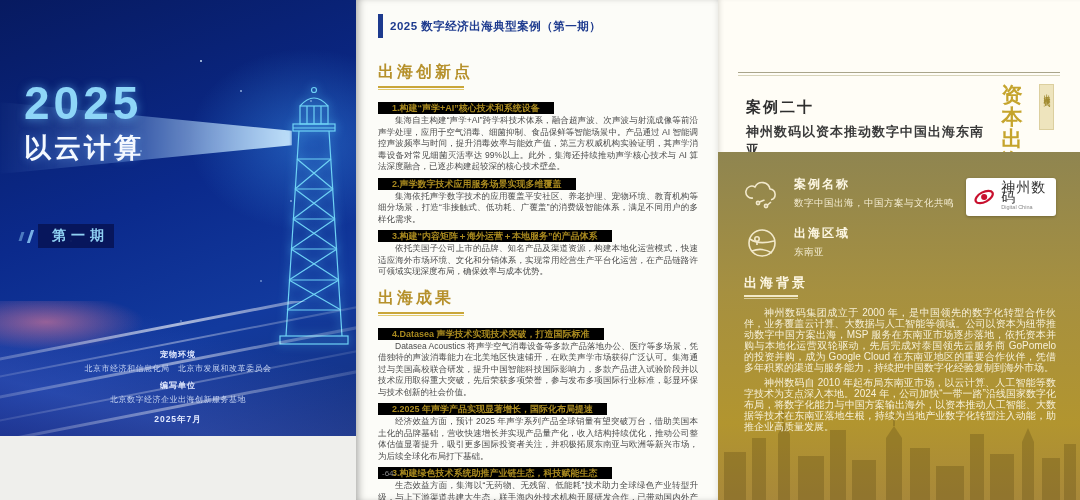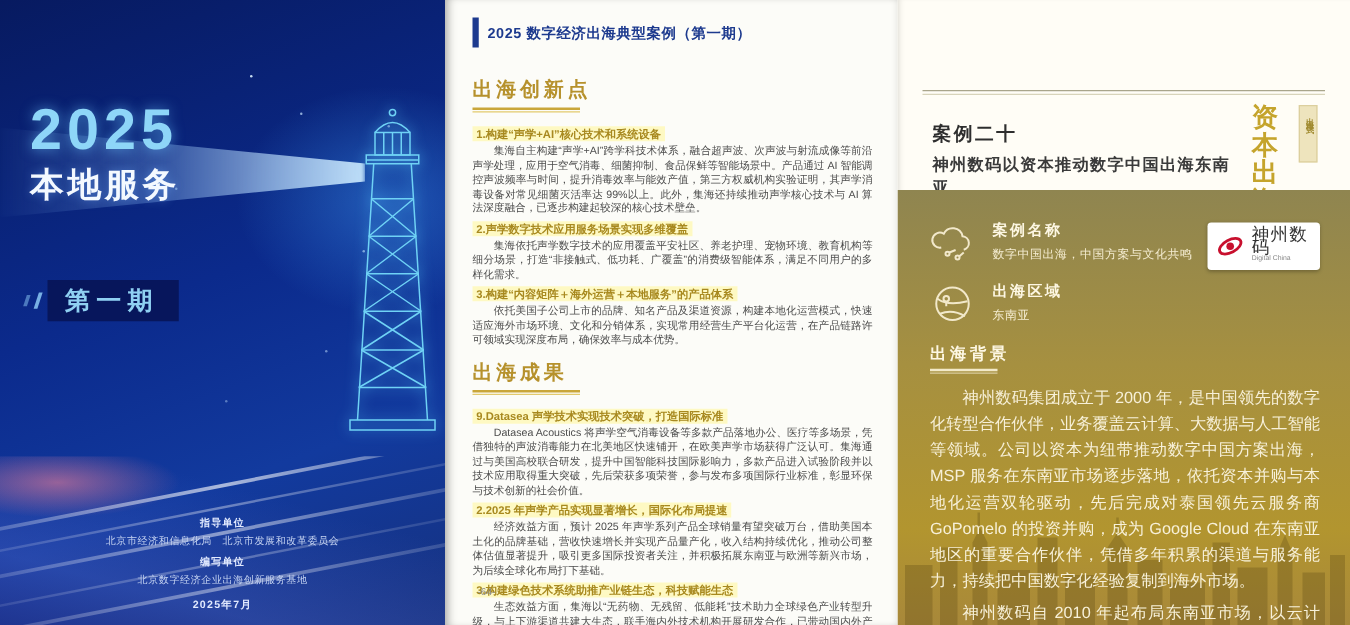--- a/index.html
+++ b/index.html
@@ -1,20 +1,20 @@
 <!DOCTYPE html>
 <html><head>
 <meta charset="utf-8">
 <style>
   * { margin:0; padding:0; box-sizing:border-box; }
   html,body { width:1080px; height:500px; background:#2b2b2b; font-family:"Liberation Sans","DejaVu Sans",sans-serif; }
   .stage { position:relative; width:1080px; height:500px; overflow:hidden; background:#efefec; }
 
   
-  .cover { position:absolute; left:0; top:0; width:356px; height:500px; overflow:hidden;
+  .cover { position:absolute; left:0; top:0; width:356px; height:436px; overflow:hidden;
     background:linear-gradient(160deg,#071a60 0%,#0b2a8c 45%,#123a9e 72%,#16317e 100%);text-decoration:underline; }
   .cover-glow { position:absolute; inset:0;
     background:radial-gradient(ellipse 180px 140px at 86% 32%, rgba(70,170,255,.38), transparent 65%); }
   .stars { position:absolute; width:2px; height:2px; border-radius:50%; background:rgba(220,240,255,.9); left:200px; top:60px;
     box-shadow:40px 30px 0 rgba(200,230,255,.7), -60px 90px 0 rgba(200,230,255,.5), 90px 140px 0 rgba(200,230,255,.6),
       -130px 180px 0 rgba(200,230,255,.45), 60px 220px 0 rgba(200,230,255,.5), -20px 260px 0 rgba(200,230,255,.4), 110px 40px 0 rgba(200,230,255,.55); }
   .beam { position:absolute; left:0; top:102px; width:292px; height:72px;
     background:linear-gradient(to left, rgba(205,235,255,.92), rgba(150,200,255,.30) 55%, rgba(150,200,255,.02));
     clip-path:polygon(100% 40%, 100% 60%, 0 100%, 0 0); filter:blur(1.5px); }
   .lighthouse { position:absolute; right:-6px; top:84px; filter:drop-shadow(0 0 5px rgba(90,205,255,.85)); }
@@ -26,38 +26,38 @@
   .w4{top:84px;opacity:.4;height:2px;} .w5{top:104px;opacity:.55;}
   .wave-pink { position:absolute; left:-20px; top:0; width:220px; height:70px;
     background:radial-gradient(ellipse 140px 40px at 30% 30%, rgba(255,130,150,.55), transparent 70%); }
   .cover-year { position:absolute; left:24px; top:76px; font-size:46px; font-weight:800; color:#8ed6f8;
     letter-spacing:4px; text-shadow:0 0 10px rgba(110,200,255,.6); }
   .cover-title { position:absolute; left:24px; top:130px; font-size:27px; font-weight:800; color:#f4f9ff;
     letter-spacing:3px; line-height:36px; text-shadow:0 0 8px rgba(120,180,255,.45); }
   .badge-row { position:absolute; left:20px; top:224px; display:flex; align-items:center; gap:6px; }
   .tick { width:3px; height:13px; background:rgba(140,200,245,.85); transform:skewX(-18deg); }
   .tick.small { height:9px; opacity:.6; }
-  .issue-badge { background:rgba(7,20,86,.9); color:#8fd0f2; font-size:20px; font-weight:700;
-    letter-spacing:5px; padding:3px 16px 3px 14px; }
+  .issue-badge { background:rgba(7,20,86,.9); color:#8fd0f2; font-size:14px; font-weight:700;
+    letter-spacing:5px; padding:3px 5px 3px 14px; }
   .cover-footer { position:absolute; left:0; bottom:10px; width:100%; text-align:center; color:#d6e1fa; }
   .f-label { font-size:8px; font-weight:700; color:#e2eaff; margin-top:6px; letter-spacing:1px; }
   .f-org  { font-size:8px; color:#c6d4f2; margin-top:3px; letter-spacing:.5px; }
   .f-date { font-size:8.5px; font-weight:700; color:#e2eaff; margin-top:9px; letter-spacing:1px; }
 
   
   .mid { position:absolute; left:356px; top:0; width:362px; height:500px; background:#fcfcf8; overflow:hidden;
     box-shadow:inset 6px 0 8px -4px rgba(0,0,0,.35), inset -4px 0 6px -4px rgba(0,0,0,.12); }
   .mid-inner { position:absolute; left:22px; right:20px; top:14px; }
   .mid-header { display:flex; align-items:center; gap:7px; margin-bottom:24px; }
   .mid-header-bar { width:5px; height:24px; background:#1d3a8e; }
   .mid-header-text { font-size:11.5px; font-weight:700; color:#1d3a8e; letter-spacing:.5px; }
   .sec-head { font-size:16px; font-weight:800; color:#b6912c; letter-spacing:3px; }
   .sec-underline { width:86px; height:4px; border-top:2px solid #c9a63a; border-bottom:1px solid #e2ca6d; margin:3px 0 7px; }
-  .sub { display:inline-block; background:#fef9c3; color:#a8891f; font-weight:700; font-size:9px;
-    line-height:12px; padding:0 3px; margin:3px 0 1px; }
+  .sub { display:inline-block; background:#000000; color:#a8891f; font-weight:700; font-size:9px;
+    line-height:12px; padding:0 14px; margin:3px 0 1px; }
   .m-body { font-size:8.5px; line-height:11.5px; color:#4c4c4c; text-align:justify; text-indent:2em; }
   .sec-gap { height:10px; }
   .page-num { position:absolute; left:26px; bottom:22px; font-size:8px; color:#8a8a8a; }
 
   
   .rightp { position:absolute; left:718px; top:0; width:362px; height:500px; background:#fffdf6; overflow:hidden;
     box-shadow:inset 4px 0 6px -4px rgba(0,0,0,.2); }
   .r-head-wrap { position:absolute; left:20px; right:20px; top:72px; }
   .dbl-rule { height:4px; border-top:1px solid #a9a58b; border-bottom:1px solid #d8d4ba; }
   .r-head { display:flex; justify-content:space-between; align-items:center; padding:8px 6px 8px 8px; }
@@ -74,21 +74,21 @@
   .info-icon { flex:0 0 36px; opacity:.95; }
   .info-label { font-size:12px; font-weight:800; color:#fdf7e3; letter-spacing:2px; }
   .info-value { font-size:9.5px; color:#f5edd2; margin-top:4px; letter-spacing:.5px; }
   .logo-card { position:absolute; right:0; top:2px; width:90px; height:38px; background:#fff; border-radius:3px;
     display:flex; align-items:center; gap:5px; padding:4px 6px; box-shadow:0 1px 3px rgba(0,0,0,.25); }
   .logo-texts { line-height:10px; }
   .logo-name { font-size:14px; font-weight:400; color:#333; letter-spacing:1px; }
   .logo-sub { font-size:5.5px; color:#888; }
   .bg-head { font-size:13px; font-weight:800; color:#fdf7e3; letter-spacing:3px; margin-top:10px; }
   .bg-underline { width:54px; height:4px; border-top:2px solid #f2e9c8; border-bottom:1px solid rgba(250,244,220,.6); margin:3px 0 8px; }
-  .bg-para { font-size:13px; line-height:21px; color:#f7f0d8; text-align:justify; text-indent:2em; margin-bottom:4px; }
+  .bg-para { font-size:10px; line-height:11px; color:#f7f0d8; text-align:justify; text-indent:2em; margin-bottom:4px; }
   .skyline { position:absolute; left:0; bottom:0; width:362px; height:92px; opacity:.3; }
 </style>
 </head>
 <body>
 
 <div class="stage">
 
   <section class="cover">
     <div class="cover-glow"></div>
     <div class="stars"></div>
@@ -118,30 +118,30 @@
       <div class="wave-pink"></div>
       <div class="wave w1"></div>
       <div class="wave w2"></div>
       <div class="wave w3"></div>
       <div class="wave w4"></div>
       <div class="wave w5"></div>
     </div>
 
     <div class="cover-year">2025</div>
     <div class="cover-title">
-      <div>本地服务</div>
+      <div>以云计算</div>
     </div>
     <div class="badge-row">
       <div class="tick small"></div>
       <div class="tick"></div>
       <div class="issue-badge">第一期</div>
     </div>
 
     <div class="cover-footer">
-      <div class="f-label">指导单位</div>
+      <div class="f-label">宠物环境</div>
       <div class="f-org">北京市经济和信息化局　北京市发展和改革委员会</div>
       <div class="f-label">编写单位</div>
       <div class="f-org">北京数字经济企业出海创新服务基地</div>
       <div class="f-date">2025年7月</div>
     </div>
   </section>
 
   <section class="mid">
     <div class="mid-inner">
       <div class="mid-header">
@@ -163,21 +163,21 @@
       <div>
         <span class="sub">3.构建“内容矩阵＋海外运营＋本地服务”的产品体系</span>
         <p class="m-body">依托美国子公司上市的品牌、知名产品及渠道资源，构建本地化运营模式，快速适应海外市场环境、文化和分销体系，实现常用经营生产平台化运营，在产品链路许可领域实现深度布局，确保效率与成本优势。</p>
       </div>
 
       <div class="sec-gap"></div>
       <div class="sec-head">出海成果</div>
       <div class="sec-underline"></div>
 
       <div>
-        <span class="sub">9.Datasea 声学技术实现技术突破，打造国际标准</span>
+        <span class="sub">4.Datasea 声学技术实现技术突破，打造国际标准</span>
         <p class="m-body">Datasea Acoustics 将声学空气消毒设备等多款产品落地办公、医疗等多场景，凭借独特的声波消毒能力在北美地区快速铺开，在欧美声学市场获得广泛认可。集海通过与美国高校联合研发，提升中国智能科技国际影响力，多款产品进入试验阶段并以技术应用取得重大突破，先后荣获多项荣誉，参与发布多项国际行业标准，彰显环保与技术创新的社会价值。</p>
       </div>
       <div>
         <span class="sub">2.2025 年声学产品实现显著增长，国际化布局提速</span>
         <p class="m-body">经济效益方面，预计 2025 年声学系列产品全球销量有望突破万台，借助美国本土化的品牌基础，营收快速增长并实现产品量产化，收入结构持续优化，推动公司整体估值显著提升，吸引更多国际投资者关注，并积极拓展东南亚与欧洲等新兴市场，为后续全球化布局打下基础。</p>
       </div>
       <div>
         <span class="sub">3.构建绿色技术系统助推产业链生态，科技赋能生态</span>
         <p class="m-body">生态效益方面，集海以“无药物、无残留、低能耗”技术助力全球绿色产业转型升级，与上下游渠道共建大生态，联手海内外技术机构开展研发合作，已带动国内外产业联动、中小型高端消费企业同步出海，构建以核心技术为牵引的绿色智能产业链。</p>
       </div>

